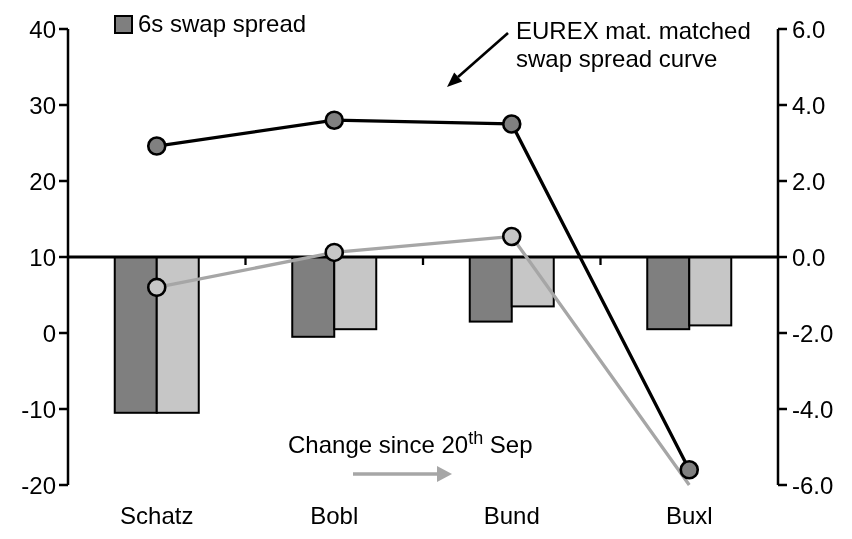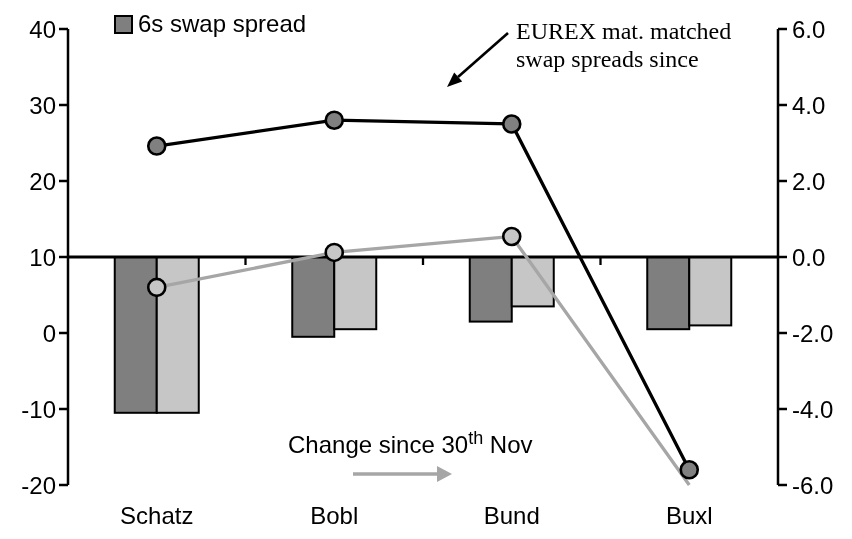--- a/index.html
+++ b/index.html
@@ -4,21 +4,21 @@
 <style>
   html,body{margin:0;padding:0;background:#ffffff;}
   body{width:852px;height:539px;overflow:hidden;
        font-family:"Liberation Sans",sans-serif;color:#000;}
   .stage{position:relative;width:754px;height:539px;background:#fff;border-radius:22px;}
   svg.chart{position:absolute;left:0;top:0;}
   .legend{position:absolute;left:114px;top:11px;}
   .legend-item{display:flex;align-items:center;margin-bottom:9px;
                font-size:24px;line-height:26px;white-space:nowrap;}
   .swatch{width:15px;height:15px;border:2px solid #000;margin-right:5px;flex:0 0 auto;}
-  .curve-note{position:absolute;left:516px;top:17px;font-size:24px;line-height:28px;white-space:nowrap;font-family:Liberation Serif, serif;}
+  .curve-note{position:absolute;left:516px;top:17px;font-size:24px;line-height:28px;white-space:nowrap;}
   .change-note{position:absolute;left:288px;top:432px;font-size:24px;line-height:26px;white-space:nowrap;}
   .change-note sup{font-size:18px;line-height:0;vertical-align:super;}
 </style>
 </head>
 <body>
 
 <div class="stage">
 
   <svg class="chart" width="852" height="539">
       <g>
@@ -102,18 +102,18 @@
 
   <div class="legend">
     <div class="legend-item">
       <span class="swatch" style="background: rgb(127, 127, 127);"></span>
       <span>6s swap spread</span>
     </div>
   </div>
 
   <div class="curve-note">
     <div>EUREX mat. matched</div>
-    <div>swap spreads since</div>
+    <div>swap spread curve</div>
   </div>
 
-  <div class="change-note"><span>Change since 30</span><sup>th</sup><span> Nov</span></div>
+  <div class="change-note"><span>Change since 20</span><sup>th</sup><span> Sep</span></div>
 
 </div>
 
 </body></html>

